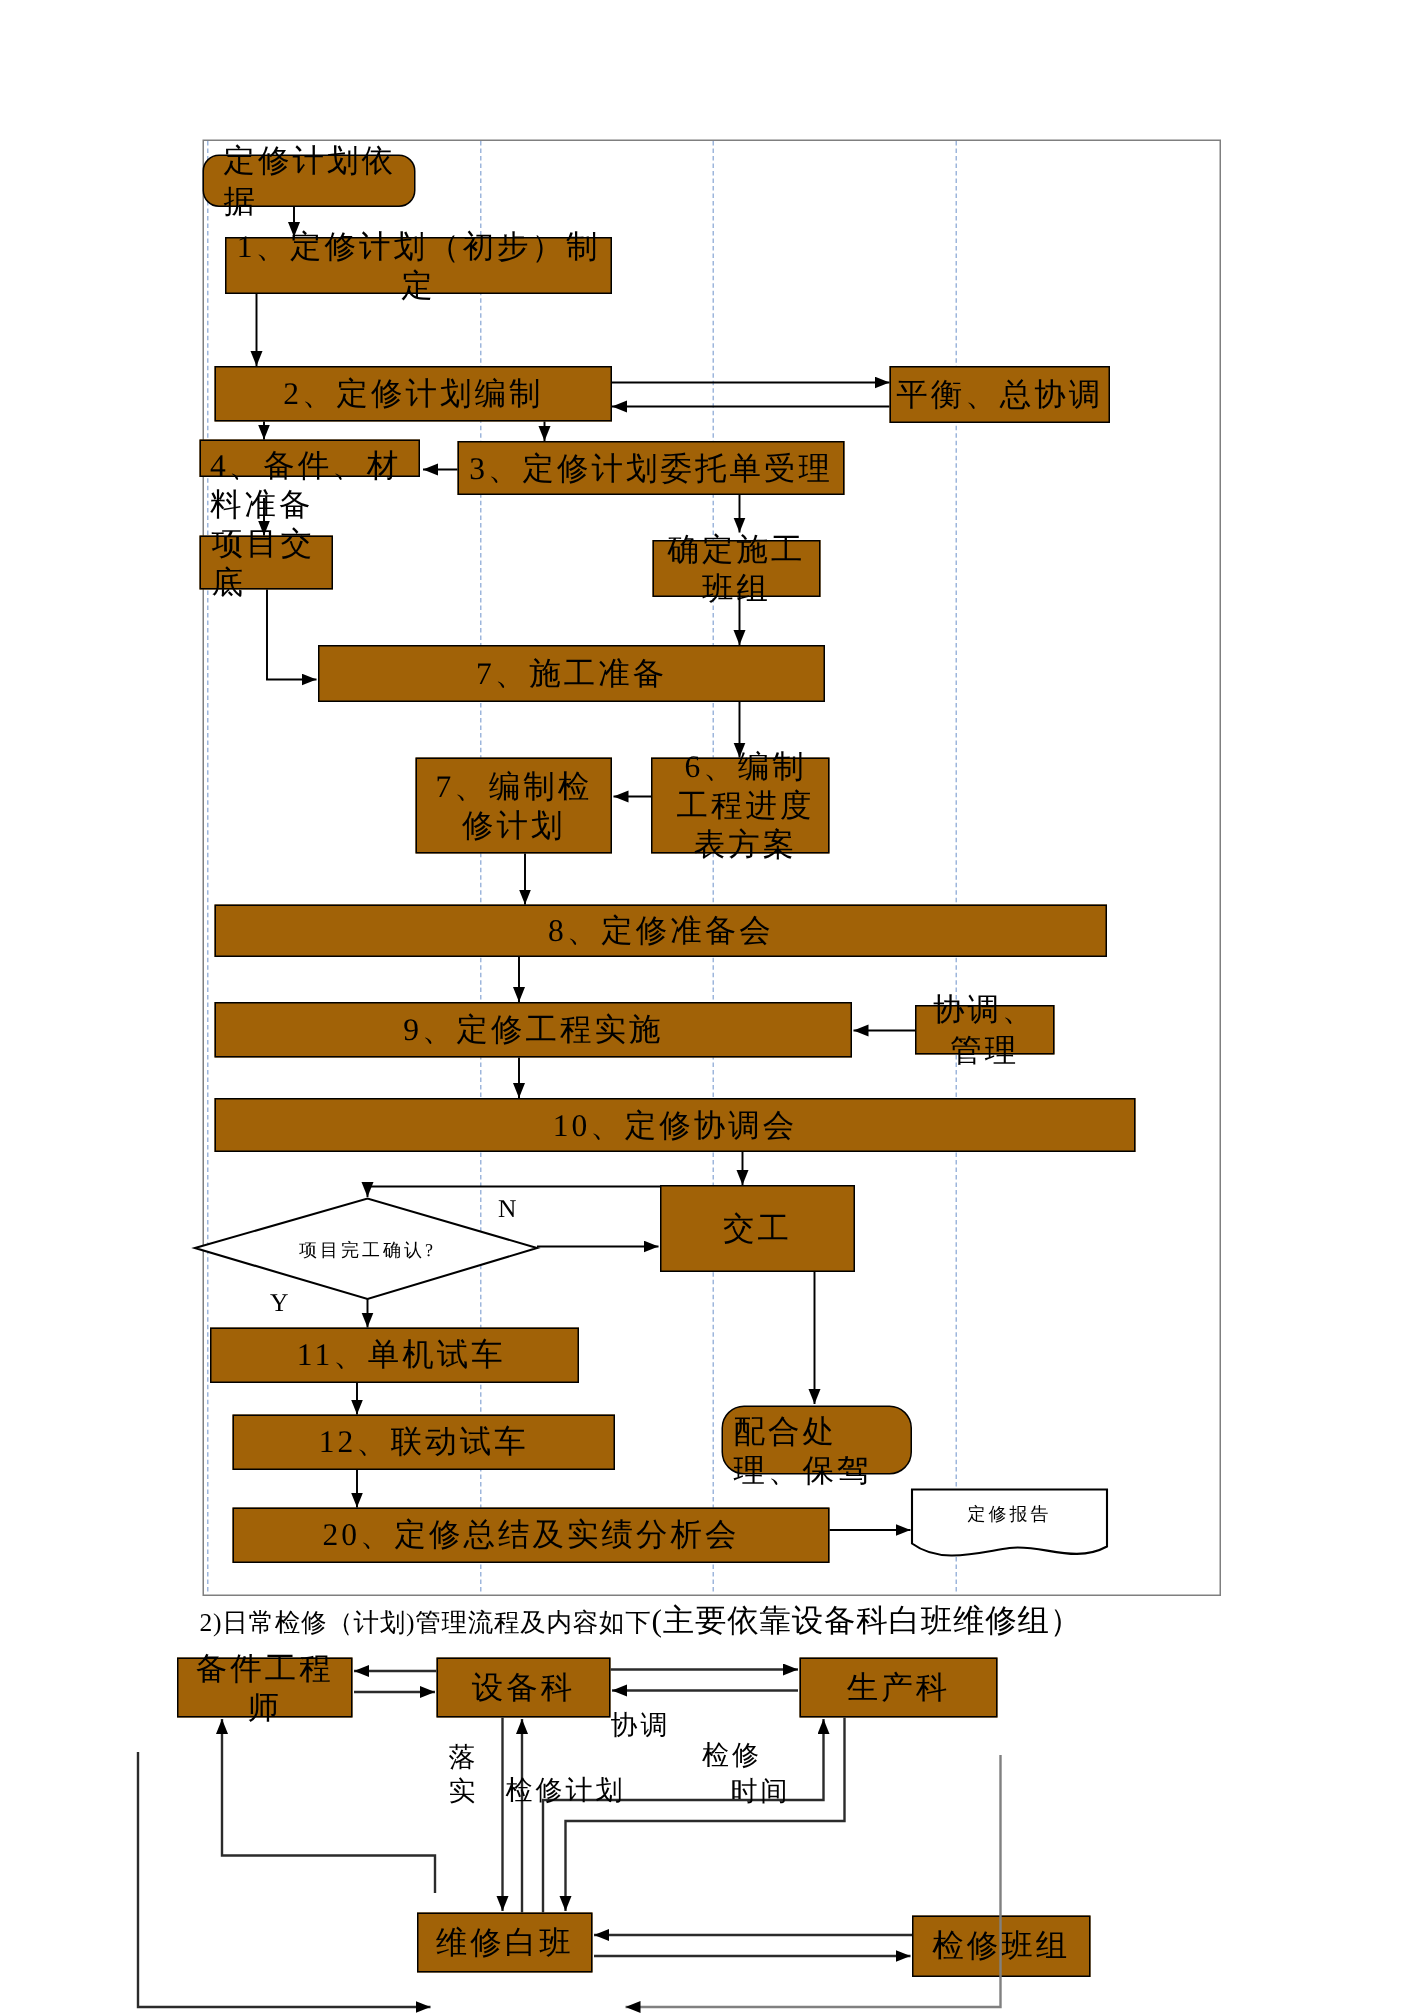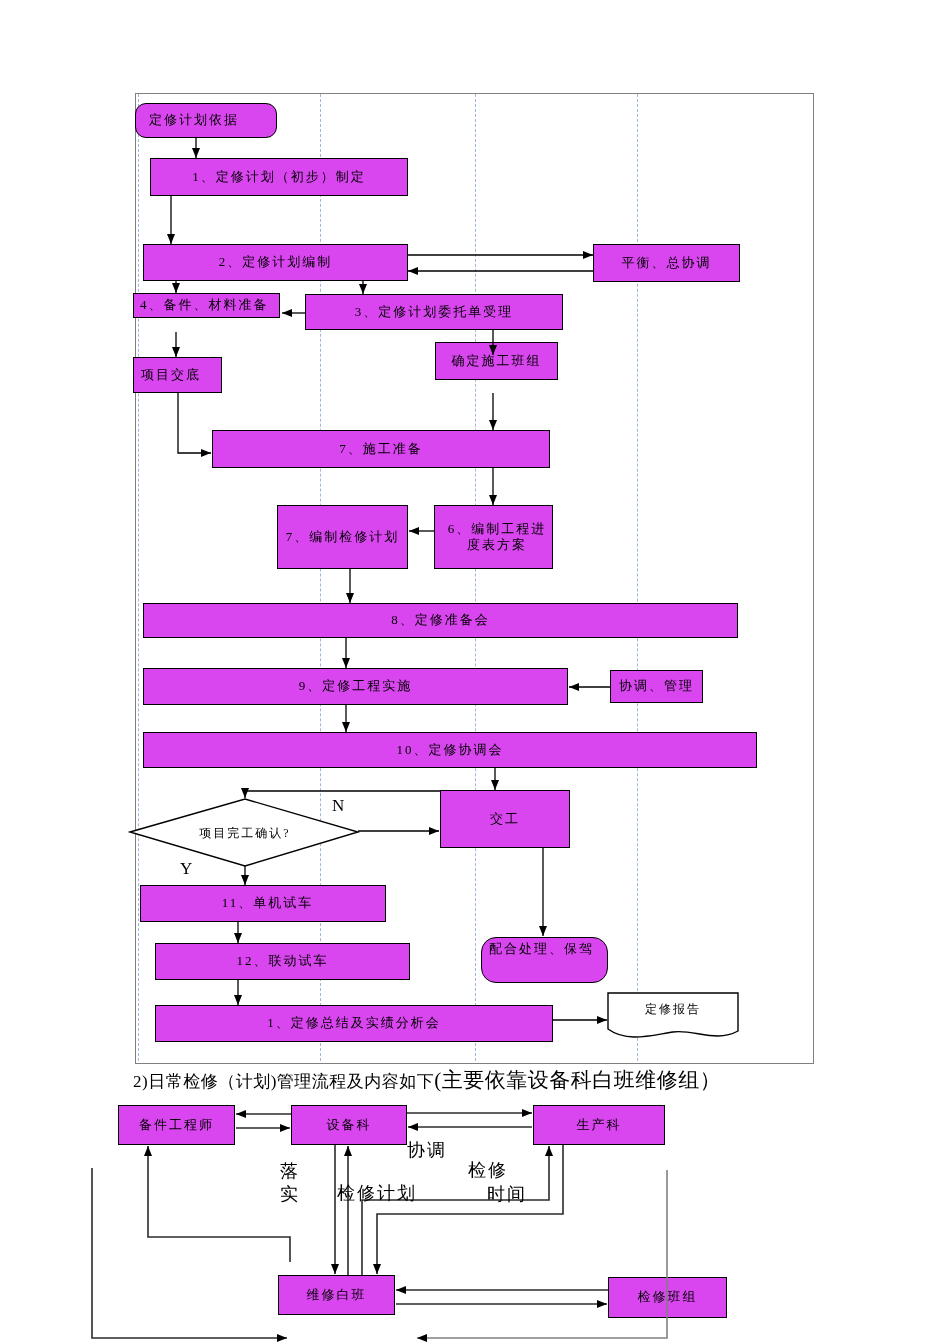--- a/index.html
+++ b/index.html
@@ -8,37 +8,37 @@
     font-family:"Liberation Serif","DejaVu Serif",serif;color:#000;
   }
   .layer{position:absolute;left:0;top:0;width:950px;height:1344px;}
   #lane-layer{z-index:0;}
   #shape-layer{z-index:1;}
   .container1{
     position:absolute;border:1px solid #7f7f7f;background:transparent;z-index:0;
   }
   .lane{position:absolute;width:0;border-left:1px dashed #9db6dc;z-index:0;}
   .node{
-    position:absolute;box-sizing:border-box;border:1.4px solid #000;background:#d946ef;
+    position:absolute;box-sizing:border-box;border:1.4px solid #000;background:#a16207;
     display:flex;align-items:center;justify-content:center;text-align:center;
-    font-size:13px;letter-spacing:2px;line-height:1.25;z-index:2;padding:1px 3px;
+    font-size:21px;letter-spacing:2px;line-height:1.25;z-index:2;padding:1px 3px;
   }
   .node.thick{border-width:1.6px;}
   .node.leftal{justify-content:flex-start;text-align:left;}
   .node.topal{align-items:flex-start;}
   .node.rounded{border-radius:11px;}
   .node.rounded2{border-radius:15px;}
   .ghost{
     position:absolute;display:flex;align-items:center;justify-content:center;
     text-align:center;font-size:12px;letter-spacing:2px;line-height:1.2;z-index:4;
     background:transparent;box-sizing:border-box;
   }
   #connector-layer{z-index:3;pointer-events:none;}
   .flabel{position:absolute;z-index:4;font-size:17px;letter-spacing:2px;line-height:1.2;}
-  .vlabel{width:24px;word-break:break-all;line-height:23px;}
+  .vlabel{width:24px;word-break:break-all;line-height:23px;margin-left:19px;}
   .heading{position:absolute;z-index:4;white-space:nowrap;letter-spacing:0.5px;}
   .heading .h1part{font-size:17px;}
   .heading .h2part{font-size:21px;}
 </style>
 </head>
 <body>
 
 <div class="container1" style="left:135px;top:93px;width:677px;height:969px;"></div>
 <div id="lane-layer" class="layer">
   <div class="lane" style="left:138px;top:94px;height:967px;"></div>
@@ -52,34 +52,34 @@
   <path d="M608,993 L738,993 L738,1031 C716,1043 694,1029 673,1032 C652,1035 627,1043 608,1029 Z" fill="#ffffff" stroke="#000000" stroke-width="1.4"></path>
 </svg>
 
 <div class="node rounded leftal" style="left:135px;top:103px;width:142px;height:35px;padding-left:13px;">定修计划依据</div>
 <div class="node" style="left:150px;top:158px;width:258px;height:38px;">1、定修计划（初步）制定</div>
 <div class="node" style="left:143px;top:244px;width:265px;height:37px;">2、定修计划编制</div>
 <div class="node" style="left:593px;top:244px;width:147px;height:38px;">平衡、总协调</div>
 <div class="node leftal topal" style="left:133px;top:293px;width:147px;height:25px;padding:3px 4px 1px 6px;">4、备件、材料准备</div>
 <div class="node" style="left:305px;top:294px;width:258px;height:36px;">3、定修计划委托单受理</div>
 <div class="node leftal" style="left:133px;top:357px;width:89px;height:36px;padding-left:7px;">项目交底</div>
-<div class="node" style="left:435px;top:342px;width:123px;height:38px;">确定施工班组</div>
+<div class="node" style="left:435px;top:360px;width:112px;height:38px;">确定施工班组</div>
 <div class="node" style="left:212px;top:430px;width:338px;height:38px;">7、施工准备</div>
 <div class="node" style="left:277px;top:505px;width:131px;height:64px;">7、编制检修计划</div>
 <div class="node" style="left:434px;top:505px;width:119px;height:64px;padding-left:10px;">6、编制工程进度表方案</div>
 <div class="node" style="left:143px;top:603px;width:595px;height:35px;">8、定修准备会</div>
 <div class="node" style="left:143px;top:668px;width:425px;height:37px;">9、定修工程实施</div>
 <div class="node" style="left:610px;top:670px;width:93px;height:33px;">协调、管理</div>
 <div class="node" style="left:143px;top:732px;width:614px;height:36px;">10、定修协调会</div>
 <div class="ghost" style="left:185px;top:810px;width:120px;height:46px;">项目完工确认?</div>
 <div class="node" style="left:440px;top:790px;width:130px;height:58px;">交工</div>
 <div class="node" style="left:140px;top:885px;width:246px;height:37px;padding-left:12px;">11、单机试车</div>
 <div class="node" style="left:155px;top:943px;width:255px;height:37px;">12、联动试车</div>
 <div class="node rounded2 leftal topal" style="left:481px;top:937px;width:127px;height:46px;padding:3px 4px 1px 7px;">配合处理、保驾</div>
-<div class="node" style="left:155px;top:1005px;width:398px;height:37px;">1、定修总结及实绩分析会</div>
+<div class="node" style="left:155px;top:1005px;width:398px;height:37px;">20、定修总结及实绩分析会</div>
 <div class="ghost" style="left:608px;top:996px;width:130px;height:26px;">定修报告</div>
 
 <div class="flabel" style="left:332px;top:796px;">N</div>
 <div class="flabel" style="left:180px;top:859px;">Y</div>
 
 <div class="heading" style="left:133px;top:1066px;">
   <span class="h1part">2)日常检修（计划)管理流程及内容如下</span><span class="h2part">(主要依靠设备科白班维修组）</span>
 </div>
 
 <div class="node thick" style="left:118px;top:1105px;width:117px;height:40px;">备件工程师</div>

